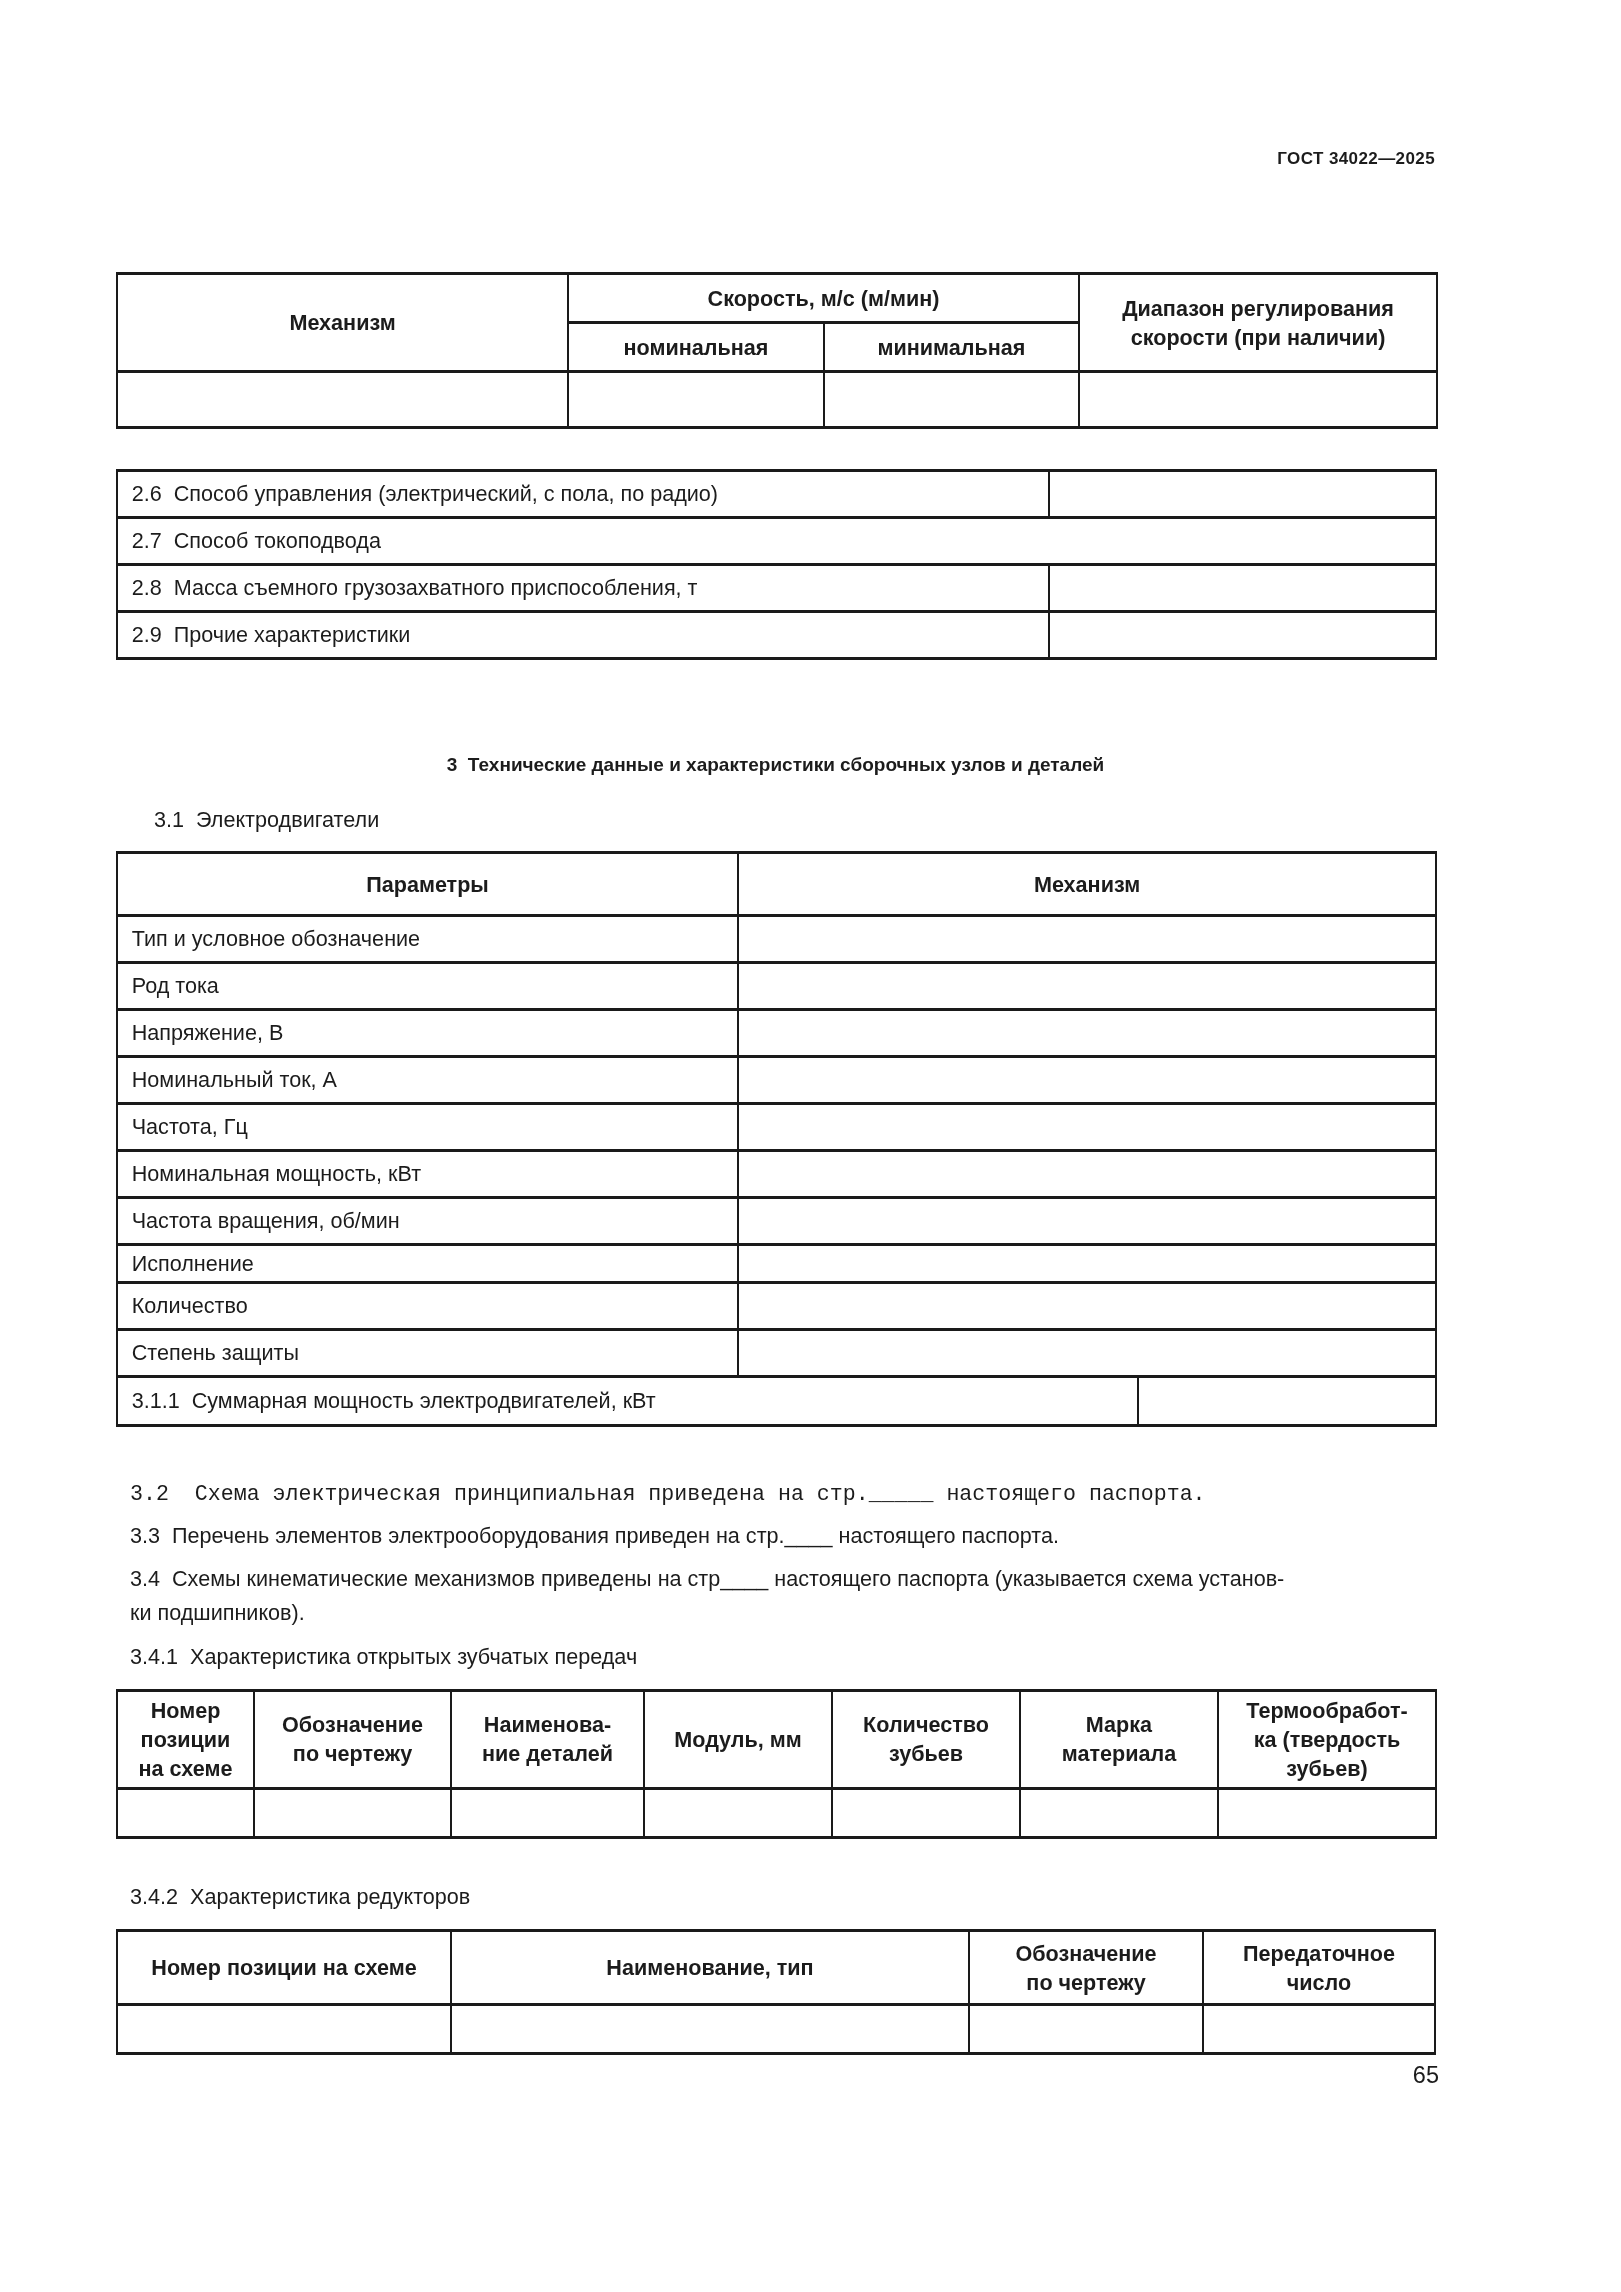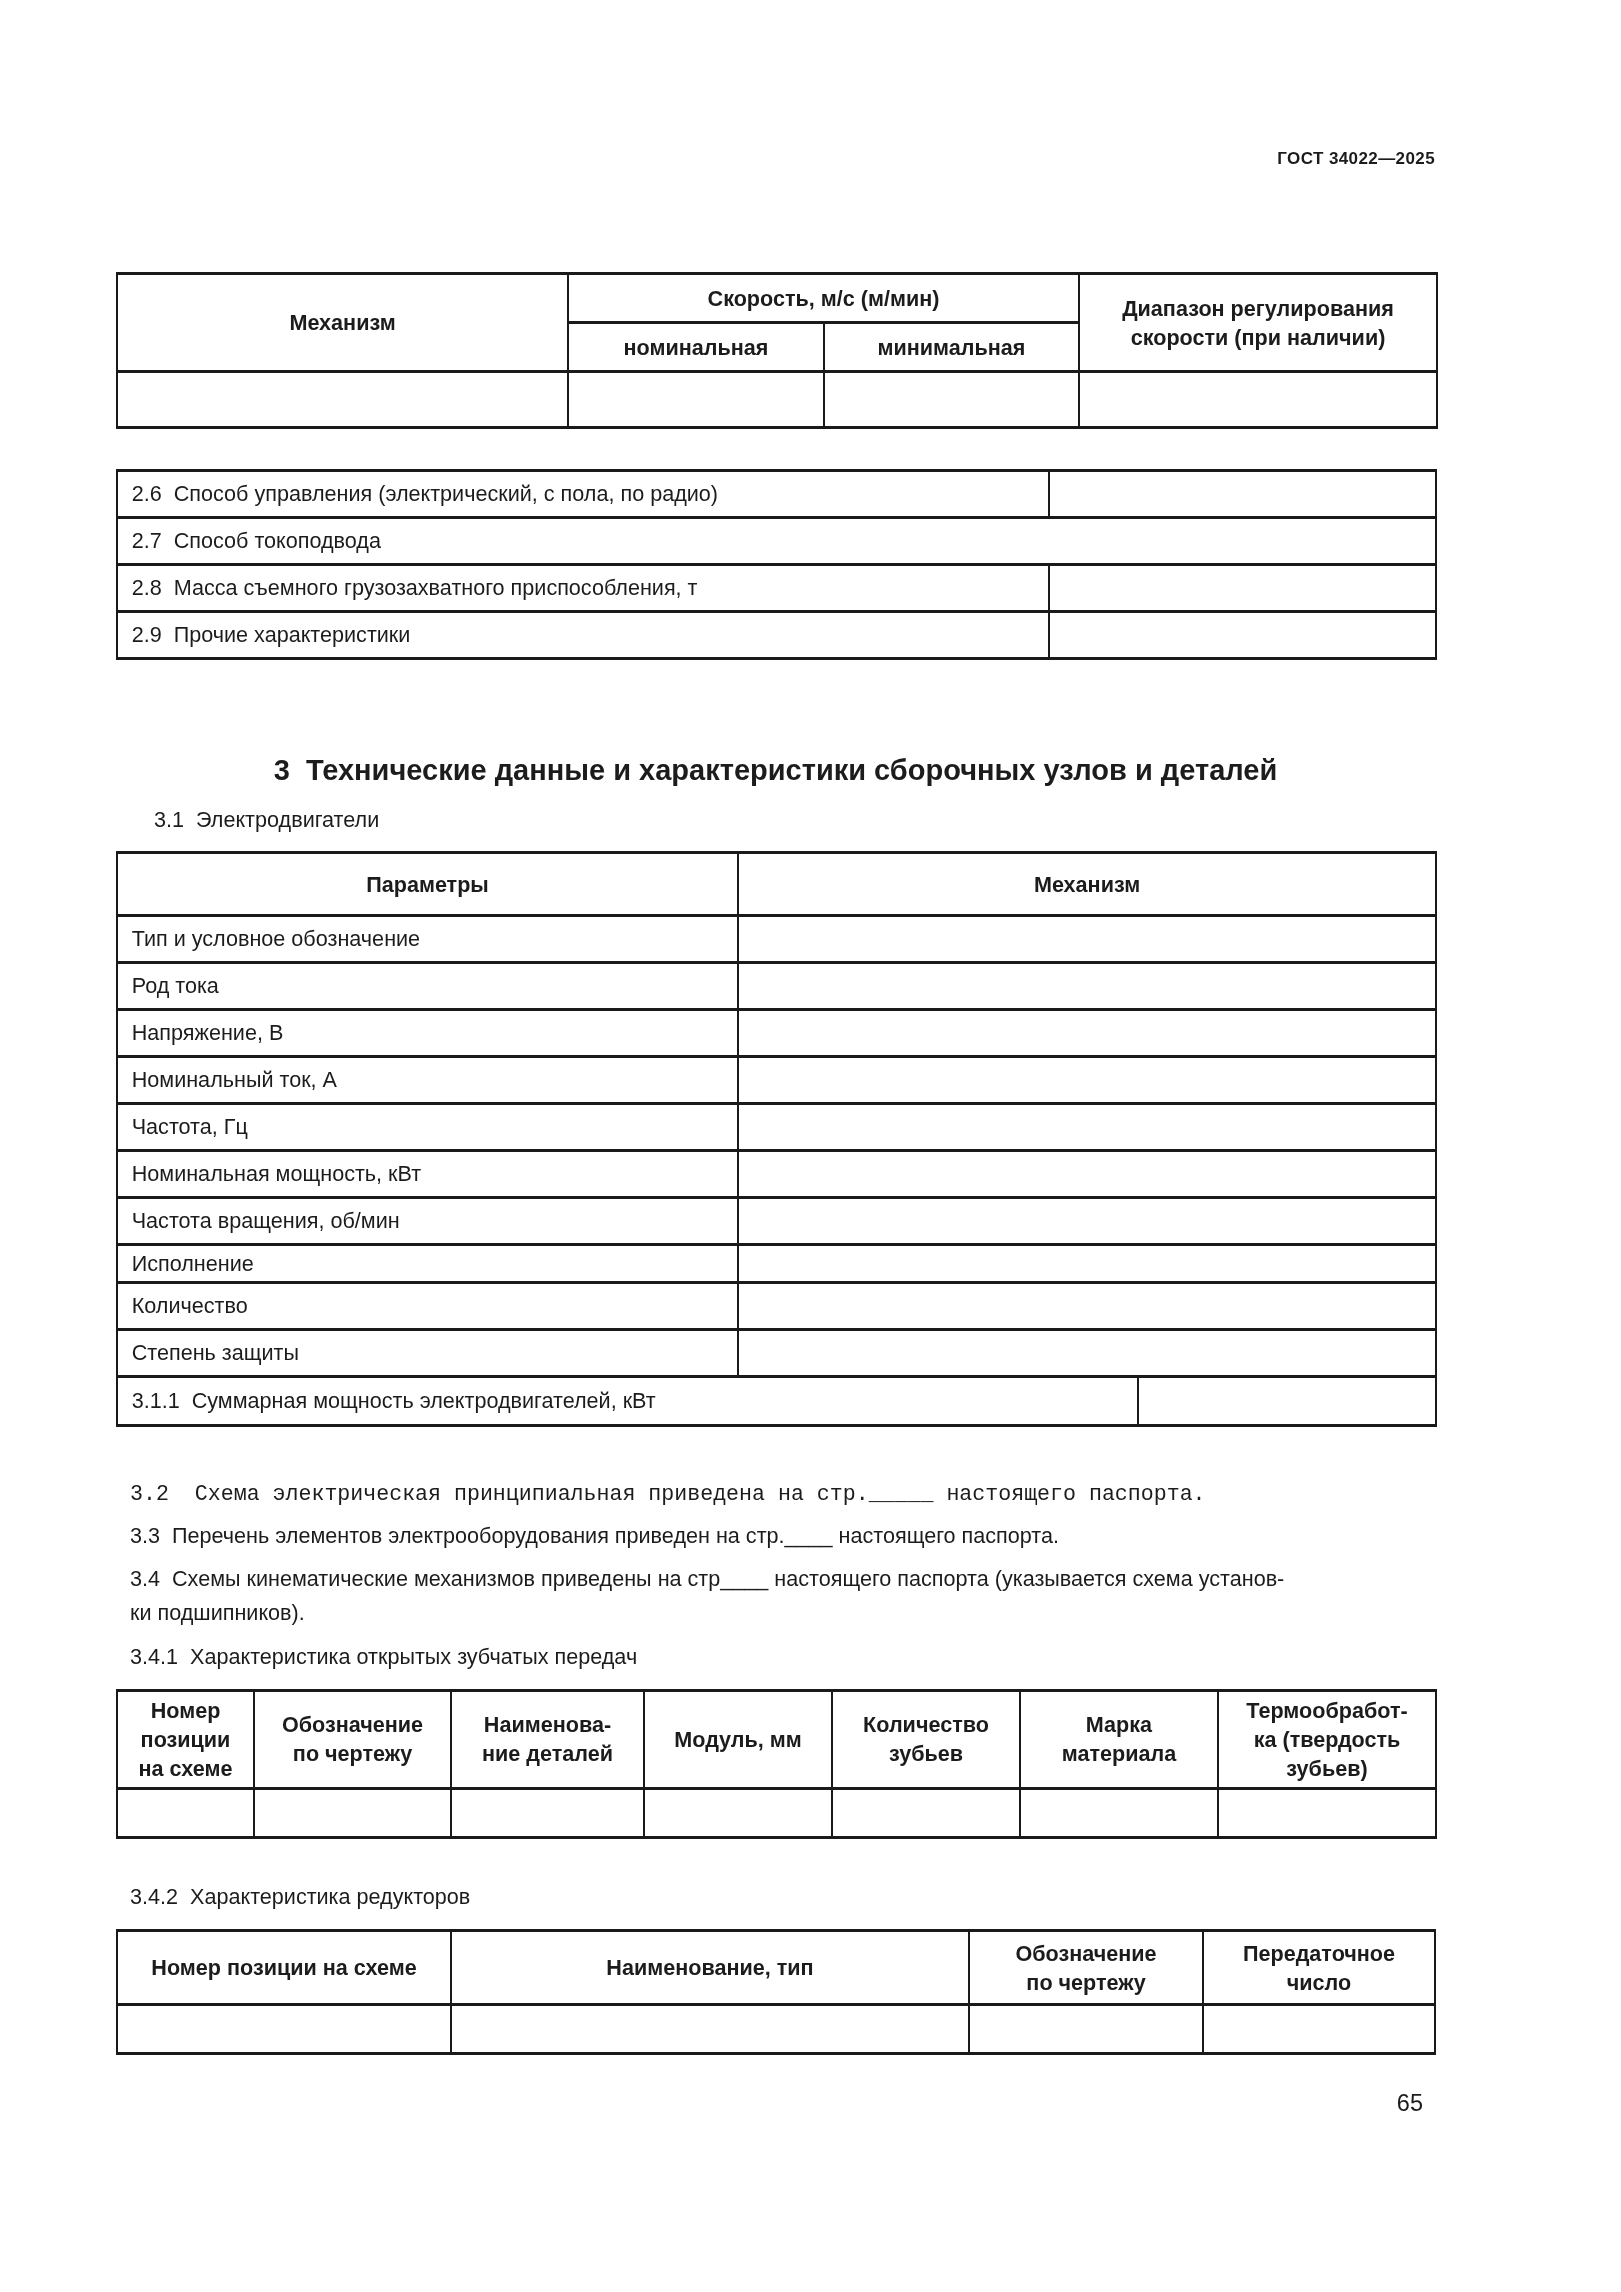--- a/index.html
+++ b/index.html
@@ -19,26 +19,26 @@
     white-space:pre-wrap;
   }
   .para { line-height:34px; }
   .doc-code {
     position:absolute; top:149px; left:116px; width:1319px;
     text-align:right; font-weight:bold; font-size:17px;
     letter-spacing:0.4px;
   }
   .center-title {
     position:absolute; top:754px; left:116px; width:1319px;
-    text-align:center; font-weight:bold; font-size:29px;
+    text-align:center; font-weight:bold; font-size:19px;
     white-space:pre-wrap;
   }
   .page-num {
-    position:absolute; top:2062px; left:104px; width:1319px;
-    text-align:right; font-size:23.5px;margin-top:28px;
+    position:absolute; top:2062px; left:120px; width:1319px;
+    text-align:right; font-size:23.5px;
   }
   table.t {
     border-collapse:collapse; table-layout:fixed;
     width:1319px; background:#fff;
     border:2.9px solid #1a1a1a;
     border-top-width:3.9px; border-bottom-width:3.9px;
   }
   .t th, .t td {
     border:2px solid #1a1a1a;
     border-top-width:3.9px; border-bottom-width:3.9px;

